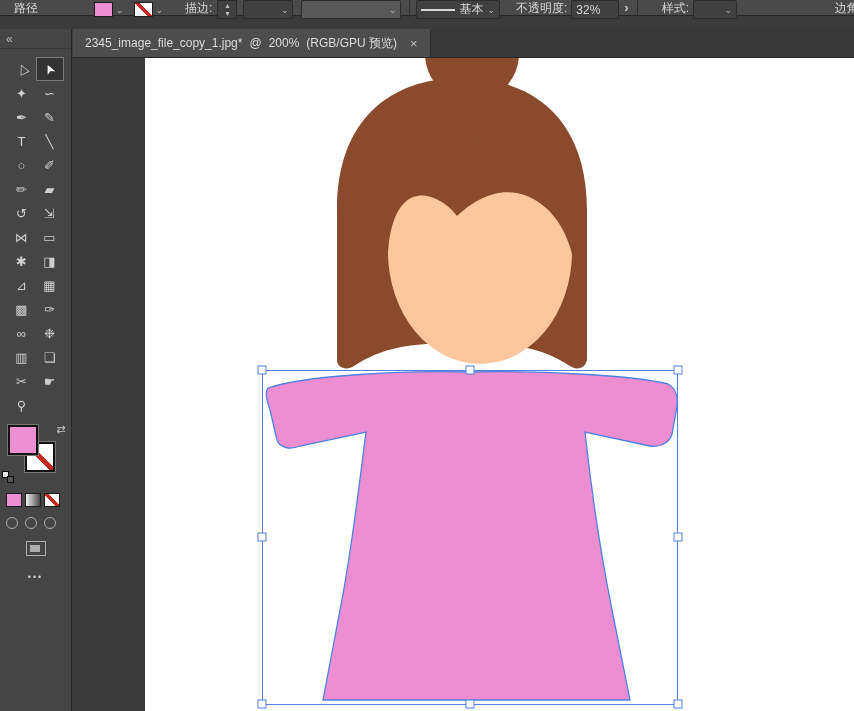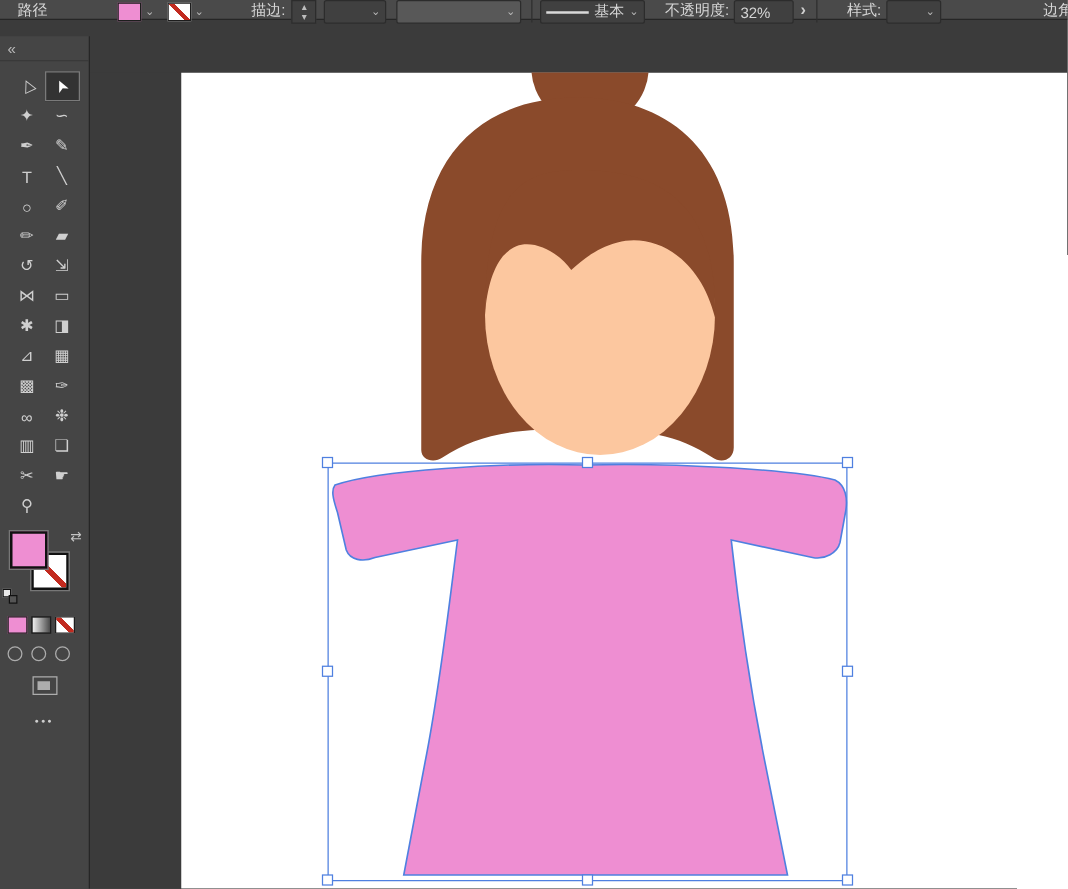--- a/index.html
+++ b/index.html
@@ -85,21 +85,21 @@
   <div class="control-bar">
     <span class="cb-label" style="margin-left:14px">路径</span>
     <div class="combo swatch-combo" style="margin-left:56px">
       <span class="swatch" style="background: rgb(238, 142, 210);"></span>
       <span class="chev">⌄</span>
     </div>
     <div class="combo swatch-combo" style="margin-left:10px">
       <span class="swatch none-swatch"></span>
       <span class="chev">⌄</span>
     </div>
-    <span class="cb-label" style="margin-left:38px">描边:</span>
+    <span class="cb-label" style="margin-left:22px">描边:</span>
     <div class="stepper">
       <span>▴</span>
       <span>▾</span>
     </div>
     <div class="combo" style="margin-left:6px;width:50px;justify-content:flex-end">
       <span class="chev">⌄</span>
     </div>
     <div class="combo disabled" style="margin-left:8px;width:100px;justify-content:flex-end">
       <span class="chev">⌄</span>
     </div>
@@ -235,20 +235,29 @@
       <div class="draw-btn"></div>
       <div class="draw-btn"></div>
     </div>
 
     <div class="screen-btn">
         <i></i>
       </div>
     <div class="more-btn">•••</div>
   </div>
 
+  <div class="tabbar">
+    <div class="tab">
+      <span>2345_image_file_copy_1.jpg*</span>
+      <span>@</span>
+      <span>200%</span>
+      <span>(RGB/GPU 预览)</span>
+      <span class="close">×</span>
+    </div>
+  </div>
 
   <div class="canvas">
     <svg width="782" height="653" viewBox="0 0 782 653">
       <rect x="73" y="0" width="709" height="653" fill="#ffffff"></rect>
 
       <circle cx="400" cy="-4" r="47" fill="#8a4a2b"></circle>
       <path d="M265,302 L265,152 C265,62 318,20 390,20 C462,20 515,62 515,152 L515,300
            C515,310 505,313 498,308 C470,290 445,285 390,285 C335,285 310,290 282,308
            C275,313 265,310 265,302 Z" fill="#8a4a2b"></path>
       <ellipse cx="408" cy="194" rx="92" ry="112" fill="#fcc79f"></ellipse>

